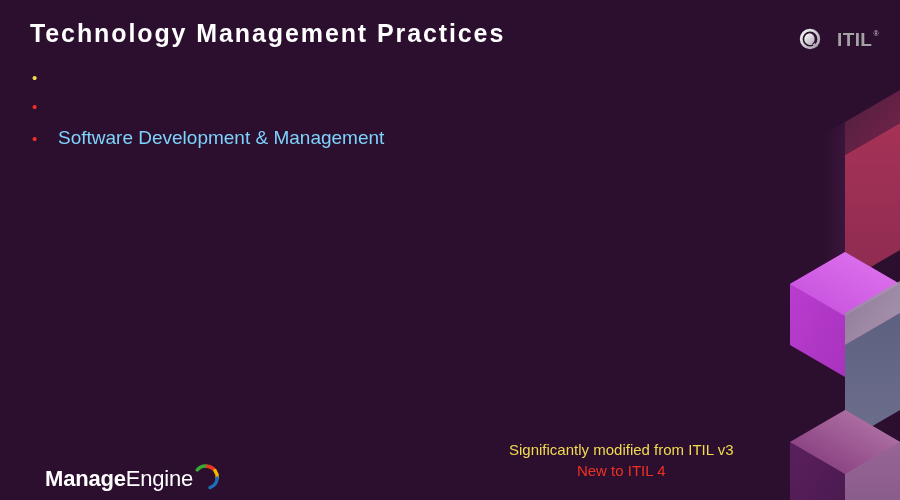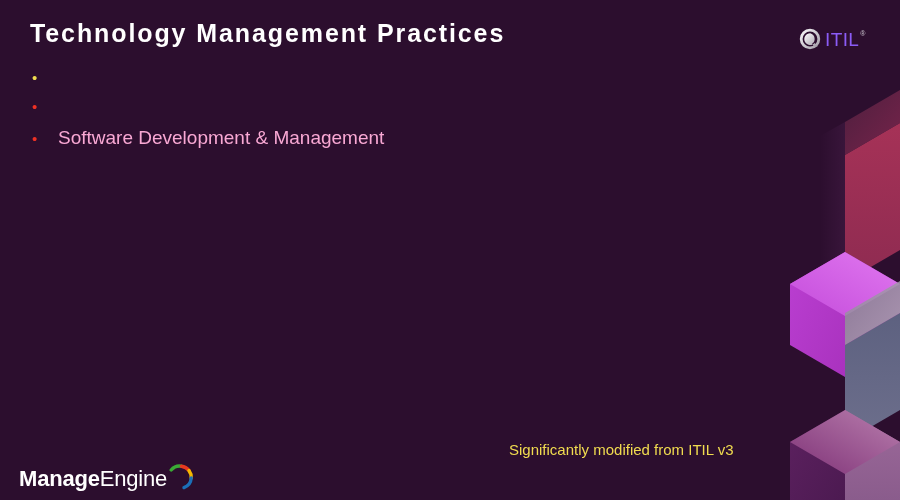--- a/index.html
+++ b/index.html
@@ -81,24 +81,24 @@
   .itil-logo {
     position: absolute;
     left: 799px;
     top: 28px;
     display: flex;
     align-items: center;
   }
   .itil-mark { display: block; }
   .itil-word {
     font-size: 19px;
-    font-weight: normal;
+    font-weight: bold;
     letter-spacing: 0.4px;
-    color: #8b5cf6;
-    margin-left: 4px;
+    color: #a3a3a3;
+    margin-left: 16px;
     line-height: 1;
   }
   .itil-tm {
     font-size: 7px;
     color: #cfc8d2;
     margin-left: 1px;
     align-self: flex-start;
     margin-top: 2px;
   }
 
@@ -109,21 +109,21 @@
     top: 467px;
     display: flex;
     align-items: center;
   }
   .me-word {
     font-size: 22px;
     color: #ffffff;
     line-height: 1;
     letter-spacing: -0.2px;
   }
-  .me-word .me-bold { font-weight: bold; }
+  .me-word .me-bold { font-weight: bold; margin-left: 26px; }
   .me-word .me-light { font-weight: normal; margin-top: 24px; }
   .me-swoosh { display: block; margin-left: 1px; margin-top: -3px; }
 </style>
 </head>
 <body>
 
 <div class="slide" style="background: rgb(44, 14, 46);">
 
   <div class="decor">
     <svg width="110" height="500" viewBox="0 0 110 500" xmlns="http://www.w3.org/2000/svg">
@@ -198,27 +198,28 @@
     <div class="bullet-row">
       <span class="bullet-dot" style="color:#f0db4f">•</span>
     </div>
 
     <div class="bullet-row">
       <span class="bullet-dot" style="color:#ee3124">•</span>
     </div>
 
     <div class="bullet-row">
       <span class="bullet-dot" style="color:#ee3124">•</span>
-      <span class="bullet-label" style="color:#f9a8d4">Software Development &amp; Management</span>
+      <span class="bullet-label" style="color:#7dd3fc">Software Development &amp; Management</span>
     </div>
 
   </div>
 
   <div class="legend">
     <div class="legend-row" style="color:#f0db4f">Significantly modified from ITIL v3</div>
+    <div class="legend-row" style="color:#ee3124">New to ITIL 4</div>
   </div>
 
   <div class="itil-logo">
     <svg class="itil-mark" width="22" height="22" viewBox="0 0 22 22" xmlns="http://www.w3.org/2000/svg">
       <defs>
         <linearGradient id="itilGrad" x1="0" y1="0" x2="1" y2="1">
           <stop offset="0%" stop-color="#ffffff"></stop>
           <stop offset="100%" stop-color="#9e97a3"></stop>
         </linearGradient>
       </defs>

